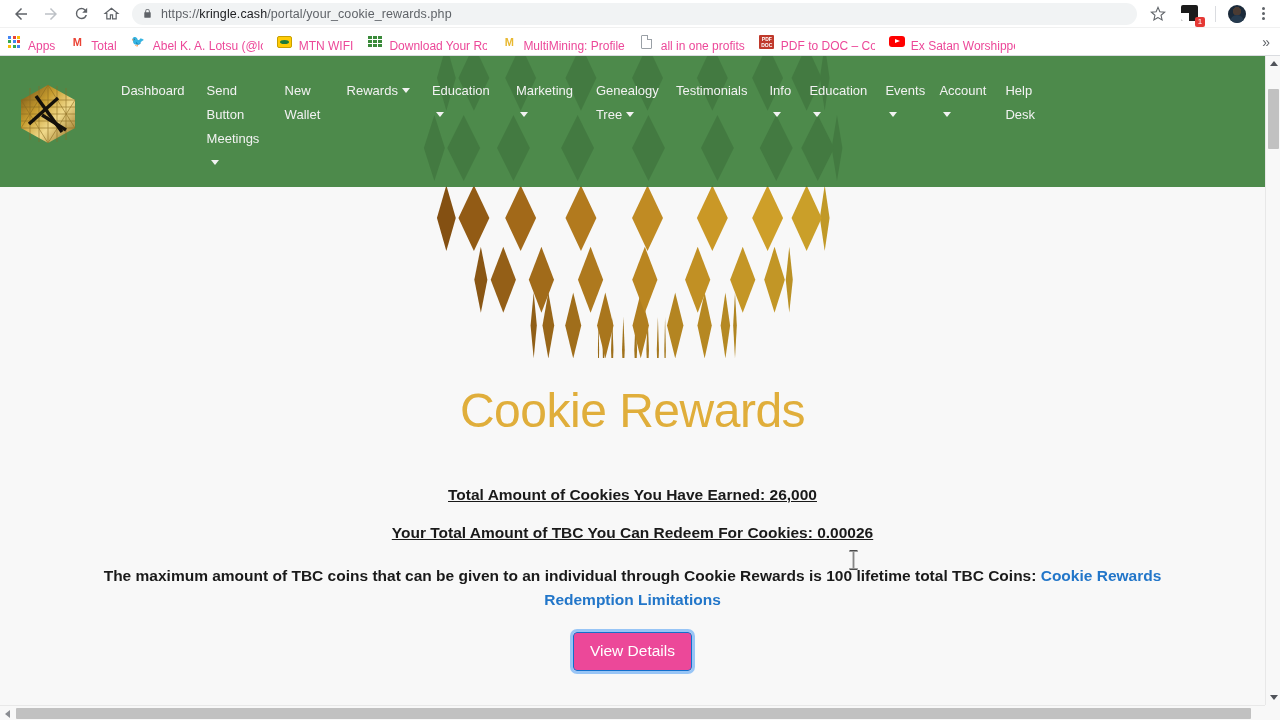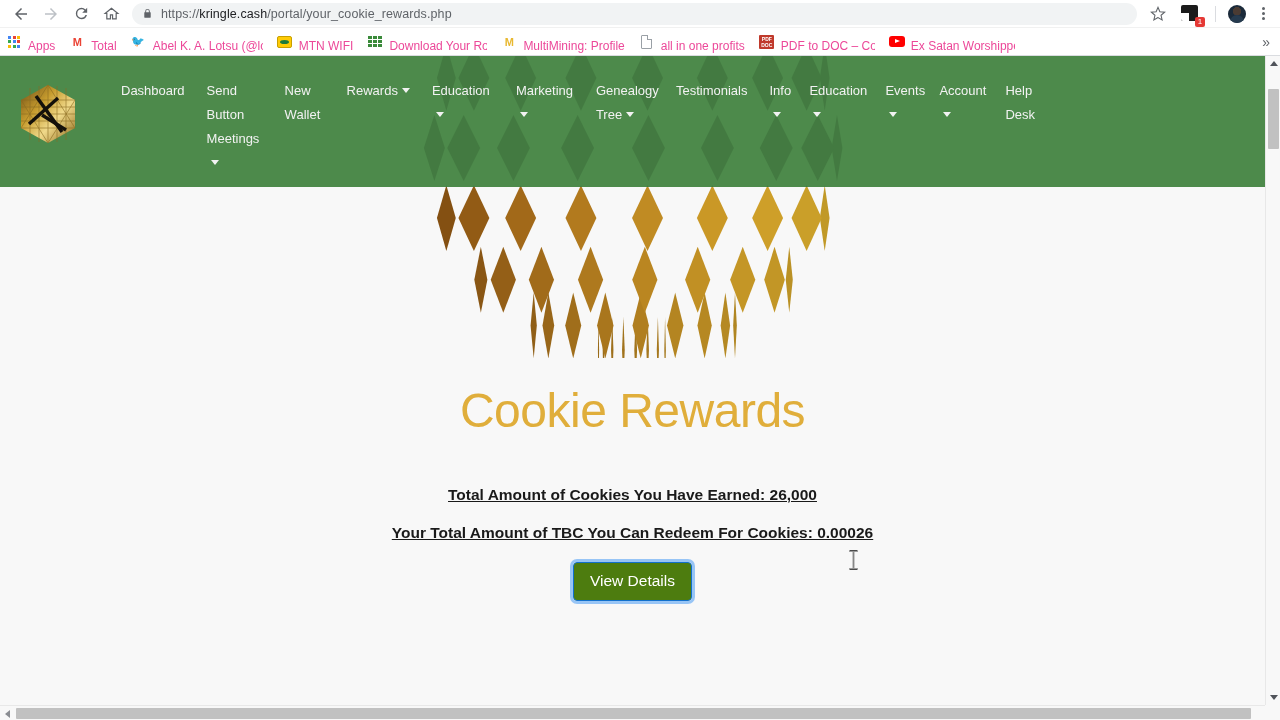--- a/index.html
+++ b/index.html
@@ -263,21 +263,21 @@
     margin: 22px auto 0 auto;
     width: 1120px;
     line-height: 24px;
   }
   #limit-note a {
     color: #2276c9;
     text-decoration: none;
   }
   #view-details-btn {
     margin-top: 20px;
-    background: #4d7c0f;
+    background: #ec4899;
     color: #ffffff;
     border: 1px solid #1270cc;
     border-radius: 4px;
     font-size: 15.5px;
     padding: 9px 16px 10px 16px;
     font-family: "Liberation Sans", sans-serif;
     outline: 3px solid rgba(120,180,245,.75);
     outline-offset: 0px;
     cursor: pointer;
   }
@@ -682,20 +682,21 @@
           <div class="nav-link" style="max-width:66px"><span>Account</span><span class="caret"></span></div>
           <div class="nav-link" style="max-width:40px"><span>Help Desk</span></div>
         </div>
       </div>
     </div>
 
     <div id="content">
       <h1 id="page-title">Cookie Rewards</h1>
       <p class="stat-line" id="stat-1">Total Amount of Cookies You Have Earned: 26,000</p>
       <p class="stat-line" id="stat-2">Your Total Amount of TBC You Can Redeem For Cookies: 0.00026</p>
+      <p id="limit-note"><span>The maximum amount of TBC coins that can be given to an individual through Cookie Rewards is 100 lifetime total TBC Coins:</span> <a href="#">Cookie Rewards Redemption Limitations</a></p>
       <button id="view-details-btn">View Details</button>
       
       
     </div>
   </div>
 
   <svg id="mouse-cursor" viewBox="0 0 11 20">
     <path d="M1.5 1 H9.5 M5.5 1 V19 M1.5 19 H9.5" stroke="#111" stroke-width="1.4" fill="none"></path>
     <path d="M2 1.6 H9 M5.5 1.6 V18.4 M2 18.4 H9" stroke="#fff" stroke-width="0.5" fill="none"></path>
   </svg>

